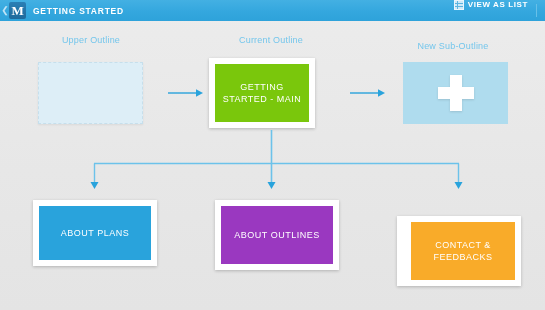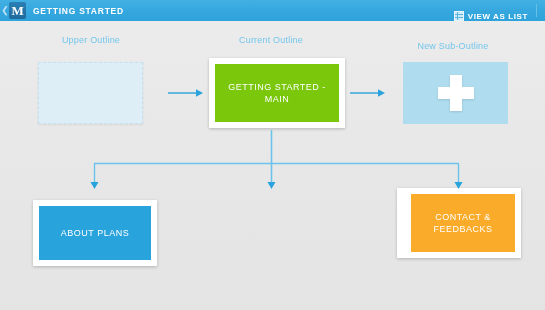--- a/index.html
+++ b/index.html
@@ -81,21 +81,21 @@
   #header-actions {
     margin-left: auto;
     display: flex;
     align-items: center;
     height: 21px;
     padding-right: 6px;
   }
 
   .header-action {
     display: flex;
-    align-items: flex-end;
+    align-items: flex-start;
     height: 21px;
     padding: 0 6px;
     cursor: pointer;
   }
   .header-action .ha-label {
     color: #ffffff;
     font-size: 8px;
     font-weight: bold;
     letter-spacing: 0.6px;
     white-space: nowrap;
@@ -176,21 +176,21 @@
     position: absolute;
     left: 38px; top: 62px;
     width: 105px; height: 62px;
     background: #ddeef7;
     border: 1px dashed #c6dfec;
     box-shadow: 0 1px 2px rgba(0,0,0,0.07);
   }
 
   #card-current {
     left: 209px; top: 58px;
-    width: 136px; height: 70px;
+    width: 106px; height: 70px;
   }
   #card-current .card-inner { background: #7ac70c; }
 
   #card-new {
     position: absolute;
     left: 403px; top: 62px;
     width: 105px; height: 62px;
     background: #afdcee;
     display: flex;
     align-items: center;
@@ -210,21 +210,21 @@
   .plus-glyph::before { left: 14px; top: 2px;  width: 12px; height: 36px; }
   .plus-glyph::after  { left: 2px;  top: 14px; width: 36px; height: 12px; }
 
   
   #card-plans   { left: 33px;  top: 200px; width: 124px; height: 66px; }
   #card-plans .card-inner { background: #29a3dc; }
 
   #card-outlines { left: 215px; top: 200px; width: 124px; height: 70px; }
   #card-outlines .card-inner { background: #9a38c0; }
 
-  #card-contact { left: 397px; top: 188px; width: 124px; height: 70px; padding-left: 14px; }
+  #card-contact { left: 397px; top: 216px; width: 124px; height: 70px; padding-left: 14px; }
   #card-contact .card-inner { background: #f9ab29; }
 
   
   #connectors {
     position: absolute;
     left: 0; top: 0;
     width: 545px;
     height: 310px;
     pointer-events: none;
     z-index: 5;
@@ -296,20 +296,25 @@
   <div id="card-new">
     <span class="plus-glyph"></span>
   </div>
 
   <div class="card-frame" id="card-plans">
     <div class="card-inner">
       <span class="card-text">ABOUT PLANS</span>
     </div>
   </div>
 
+  <div class="card-frame" id="card-outlines">
+    <div class="card-inner">
+      <span class="card-text">ABOUT OUTLINES</span>
+    </div>
+  </div>
 
   <div class="card-frame" id="card-contact">
     <div class="card-inner">
       <span class="card-text">CONTACT &amp; FEEDBACKS</span>
     </div>
   </div>
 
 </div>
 
 </body></html>

